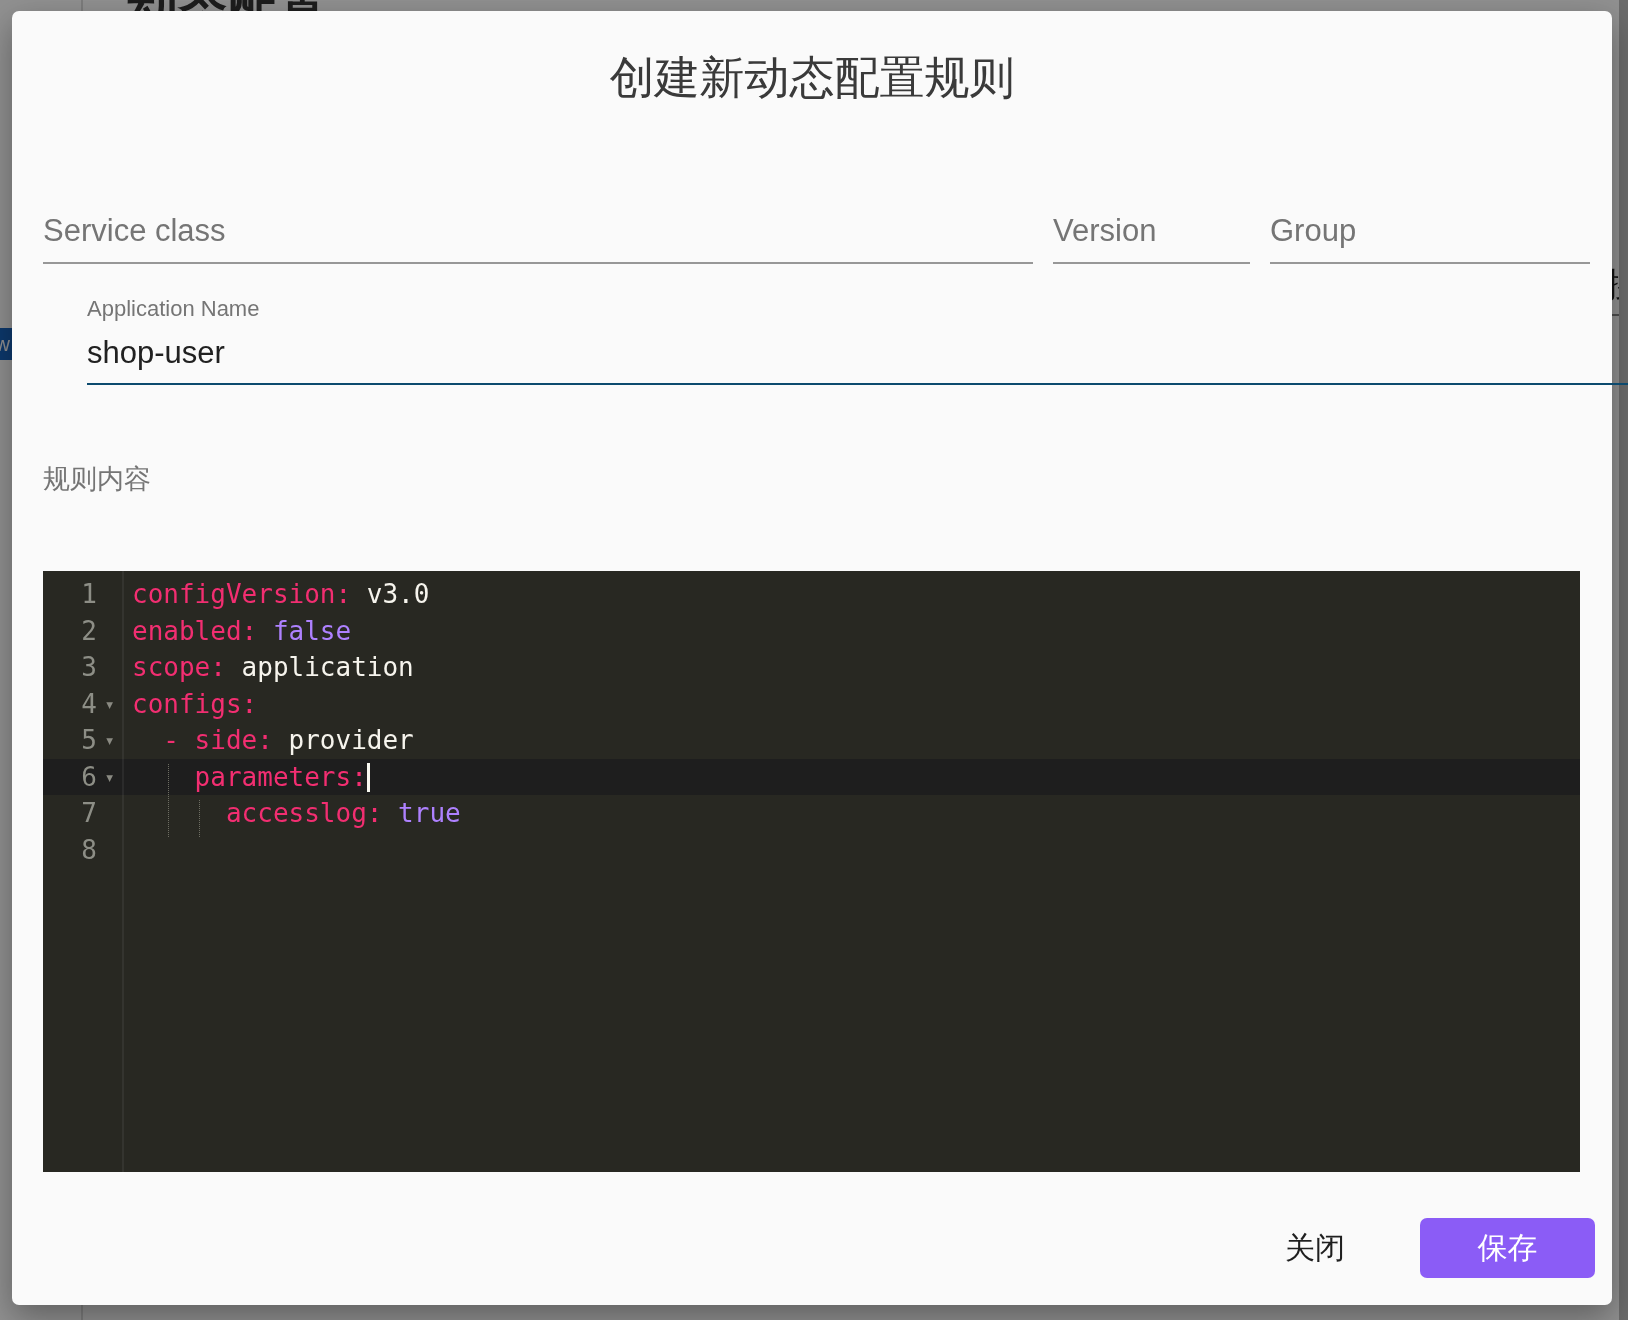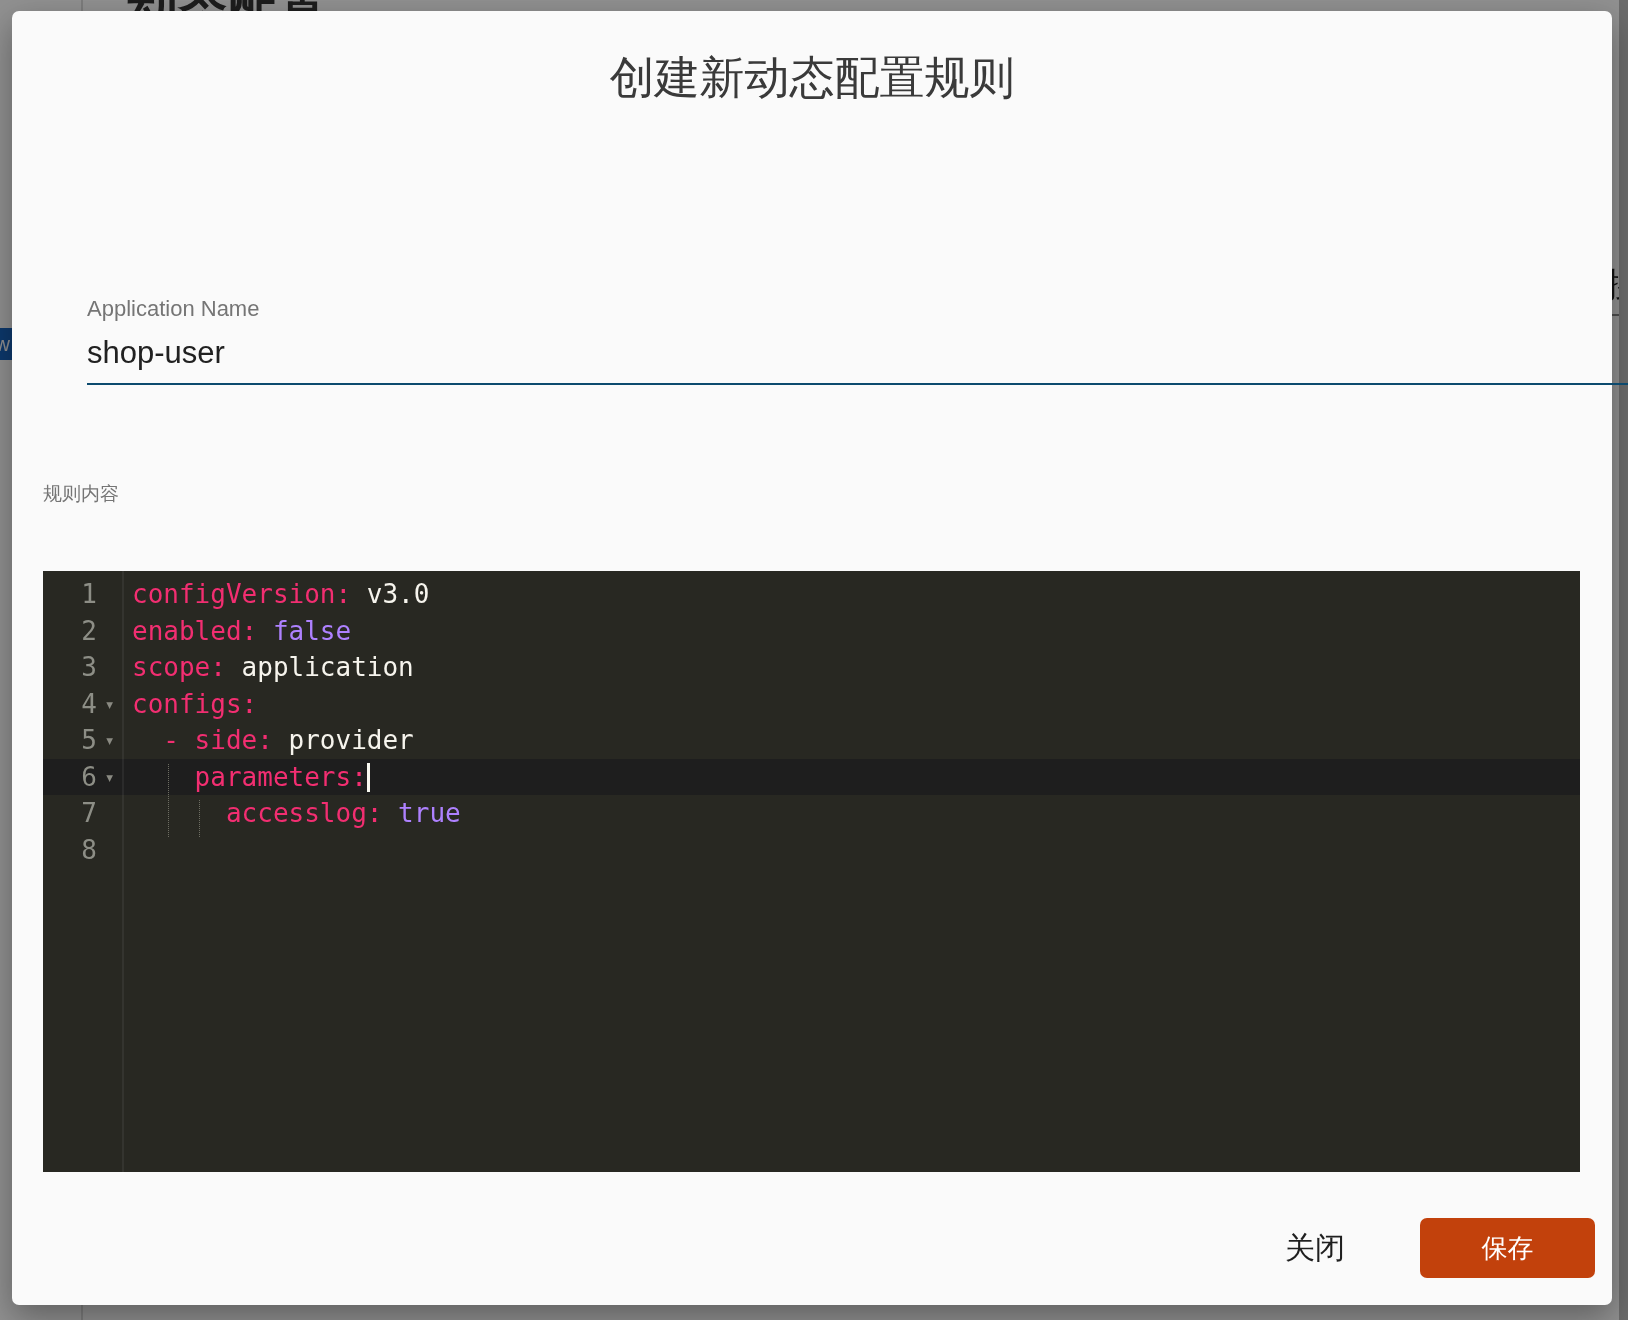--- a/index.html
+++ b/index.html
@@ -34,21 +34,21 @@
   .in-service { width:990px; margin-right:20px; }
   .in-version { width:197px; margin-right:20px; }
   .in-group   { width:320px; }
 
   .app-field { position:absolute; left:31px; top:284px; width:1547px;margin-left:44px; }
   .app-label { font-size:22px; color:#757575; line-height:28px; }
   .app-field input { display:block; width:100%; background:transparent; border:none; outline:none;
                      border-bottom:2px solid #0c4a6e; height:62px; font-size:31px;
                      color:#212121; font-family:inherit; }
 
-  .rule-label { position:absolute; left:31px; top:470px; font-size:19px; color:#757575; }
+  .rule-label { position:absolute; left:31px; top:450px; font-size:27px; color:#757575; }
 
   
   .editor { position:absolute; left:31px; top:560px; width:1537px; height:601px;
             background:#282822; font-family:"DejaVu Sans Mono","Liberation Mono",monospace;
             font-size:26px; line-height:36.5px; padding-top:5px; cursor:text; }
   .editor::before { content:""; position:absolute; left:79px; top:0; width:2px; height:100%;
                     background:rgba(255,255,255,0.06); }
   .ed-line { display:flex; height:36.5px; white-space:pre; }
   .ed-line.active { background:#1e1e1e; }
   .ed-gutter { width:79px; flex:none; display:flex; color:#8d8e86; }
@@ -62,41 +62,46 @@
                 vertical-align:-6px; }
   .guide { position:absolute; border-left:1px dotted #6e6e63; }
   .guide-1 { left:125px; top:193px; height:73px; }
   .guide-2 { left:156px; top:229px; height:37px; }
 
   
   .btn-close { position:absolute; left:1247px; top:1207px; width:112px; height:60px;
                background:transparent; border:none; font-size:30px; color:#1f1f1f;
                font-family:inherit; cursor:pointer; }
   .btn-save  { position:absolute; left:1408px; top:1207px; width:175px; height:60px;
-               background:#c2410c; border:none; border-radius:7px; font-size:26px;
+               background:#8b5cf6; border:none; border-radius:7px; font-size:30px;
                color:#ffffff; font-family:inherit; cursor:pointer; }
 </style>
 </head>
 <body>
 
 <div class="page-under">
   <div class="under-sidebar-line"></div>
   <div class="under-title">动态配置</div>
   <div class="under-badge">ew</div>
   <div class="under-search-frag">搜</div>
   <div class="under-search-line"></div>
   <div class="under-scrollbar"></div>
 </div>
 
 <div class="overlay"></div>
 
 <div class="dialog">
 
   <div class="dialog-title">创建新动态配置规则</div>
 
+  <div class="fields-row">
+    <input class="in-service" placeholder="Service class" style="">
+    <input class="in-version" placeholder="Version" style="">
+    <input class="in-group" placeholder="Group" style="">
+  </div>
 
   <div class="app-field">
     <div class="app-label">Application Name</div>
     <input value="shop-user" style="">
   </div>
 
   <div class="rule-label">规则内容</div>
 
   <div class="editor" id="editor">
     <div class="guide guide-1"></div>

